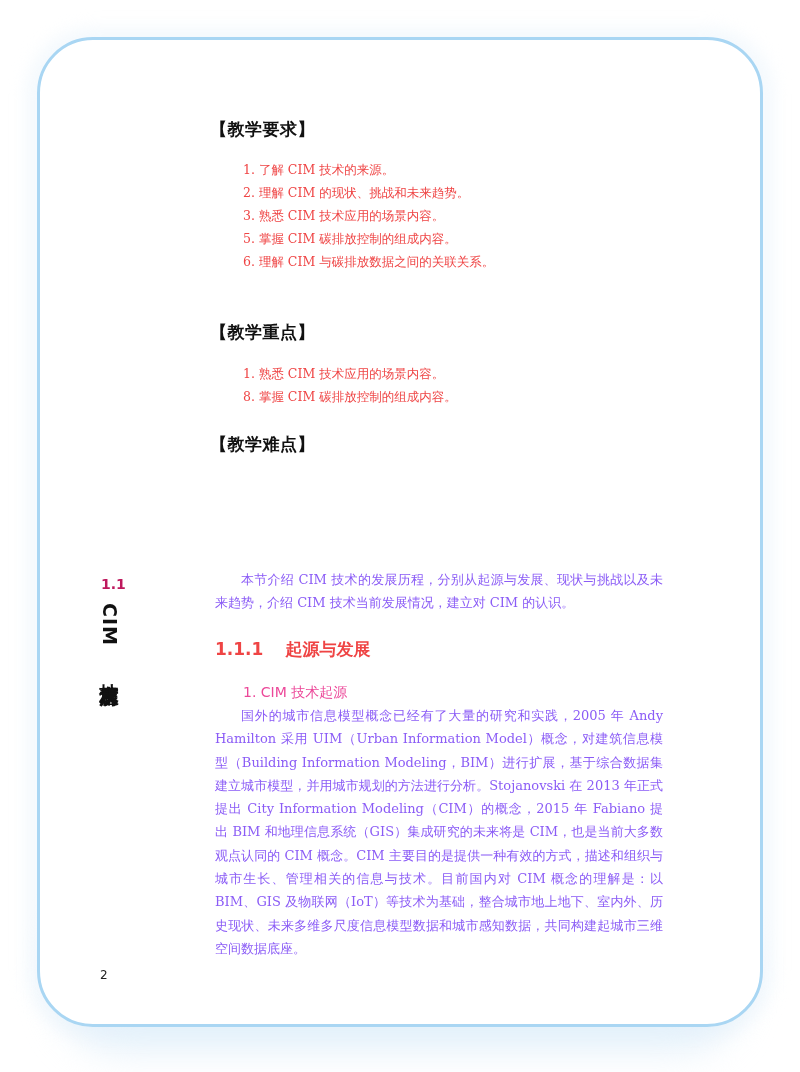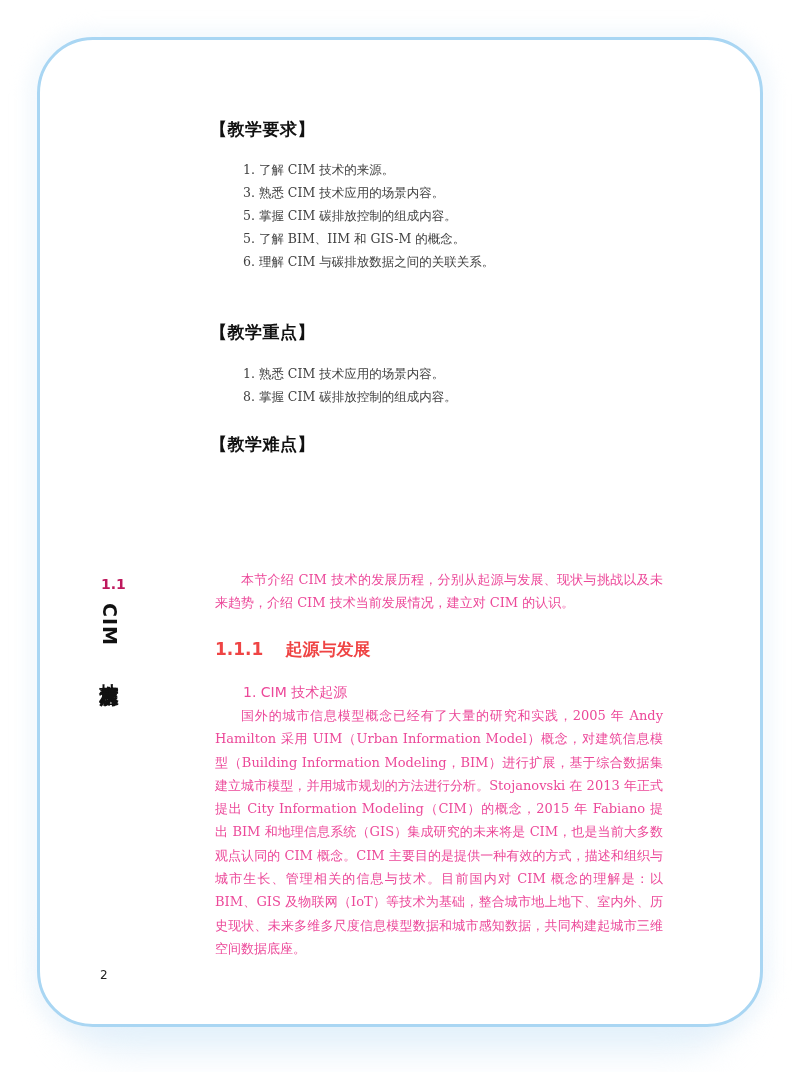--- a/index.html
+++ b/index.html
@@ -22,36 +22,36 @@
   .card {
     position: absolute; left: 37px; top: 37px; width: 720px; height: 984px;
     border: 3px solid #a9d6f3; border-radius: 56px; background: #ffffff;
   }
   .content { position: absolute; left: 0; top: 0; width: 800px; height: 1072px; }
   .h-bracket {
     position: absolute; left: 210px;
     font-family: "DejaVu Sans", "Liberation Sans", sans-serif; font-weight: bold;
     font-size: 17px; color: #111; letter-spacing: 0.5px;
   }
-  .list { position: absolute; left: 243px; font-size: 12.5px; color: #404040; }
+  .list { position: absolute; left: 243px; font-size: 12.5px; color: #ef4444; }
   .list div { height: 23px; line-height: 23px; white-space: nowrap; }
   .side-num {
     position: absolute; left: 101px; top: 576px;
     font-family: "DejaVu Sans", "Liberation Sans", sans-serif; font-weight: bold; font-size: 14px; color: #be185d;
   }
   .side-title {
     position: absolute; left: 97px; top: 603px;
     writing-mode: vertical-rl; text-orientation: upright;
     font-family: "DejaVu Sans", "Liberation Sans", sans-serif; font-weight: bold; font-size: 19px; color: #111;
     letter-spacing: 1px;
   }
   .side-title .latin { text-orientation: mixed; }
   .para {
     position: absolute; left: 215px; width: 448px; font-size: 13px; line-height: 23.3px;
-    color: #ec4899; text-align: justify;
+    color: #8b5cf6; text-align: justify;
   }
   .para p { margin: 0; text-indent: 2em; }
   .sec-title {
     position: absolute; left: 215px; top: 638px;
     font-family: "DejaVu Sans", "Liberation Sans", sans-serif; font-weight: bold; font-size: 17px; color: #ef4444;
   }
   .sec-title .num { margin-right: 22px; }
   .sub-title {
     position: absolute; left: 243px; top: 684px;
     font-family: "DejaVu Sans", "Liberation Sans", sans-serif; font-size: 14px; color: #ec4899;
@@ -66,23 +66,23 @@
 
 <div class="glow"></div>
 <div class="shadow"></div>
 <div class="card"></div>
 
 <div class="content">
 
   <div class="h-bracket" style="top:118px;">【教学要求】</div>
   <div class="list" style="top:158px;">
     <div>1. 了解 CIM 技术的来源。</div>
+    <div>2. 理解 CIM 的现状、挑战和未来趋势。</div>
     <div>3. 熟悉 CIM 技术应用的场景内容。</div>
     <div>5. 掌握 CIM 碳排放控制的组成内容。</div>
-    <div>5. 了解 BIM、IIM 和 GIS-M 的概念。</div>
     <div>6. 理解 CIM 与碳排放数据之间的关联关系。</div>
   </div>
 
   <div class="h-bracket" style="top:321px;text-align:right;">【教学重点】</div>
   <div class="list" style="top:362px;">
     <div>1. 熟悉 CIM 技术应用的场景内容。</div>
     <div>8. 掌握 CIM 碳排放控制的组成内容。</div>
   </div>
 
   <div class="h-bracket" style="top:433px;">【教学难点】</div>

